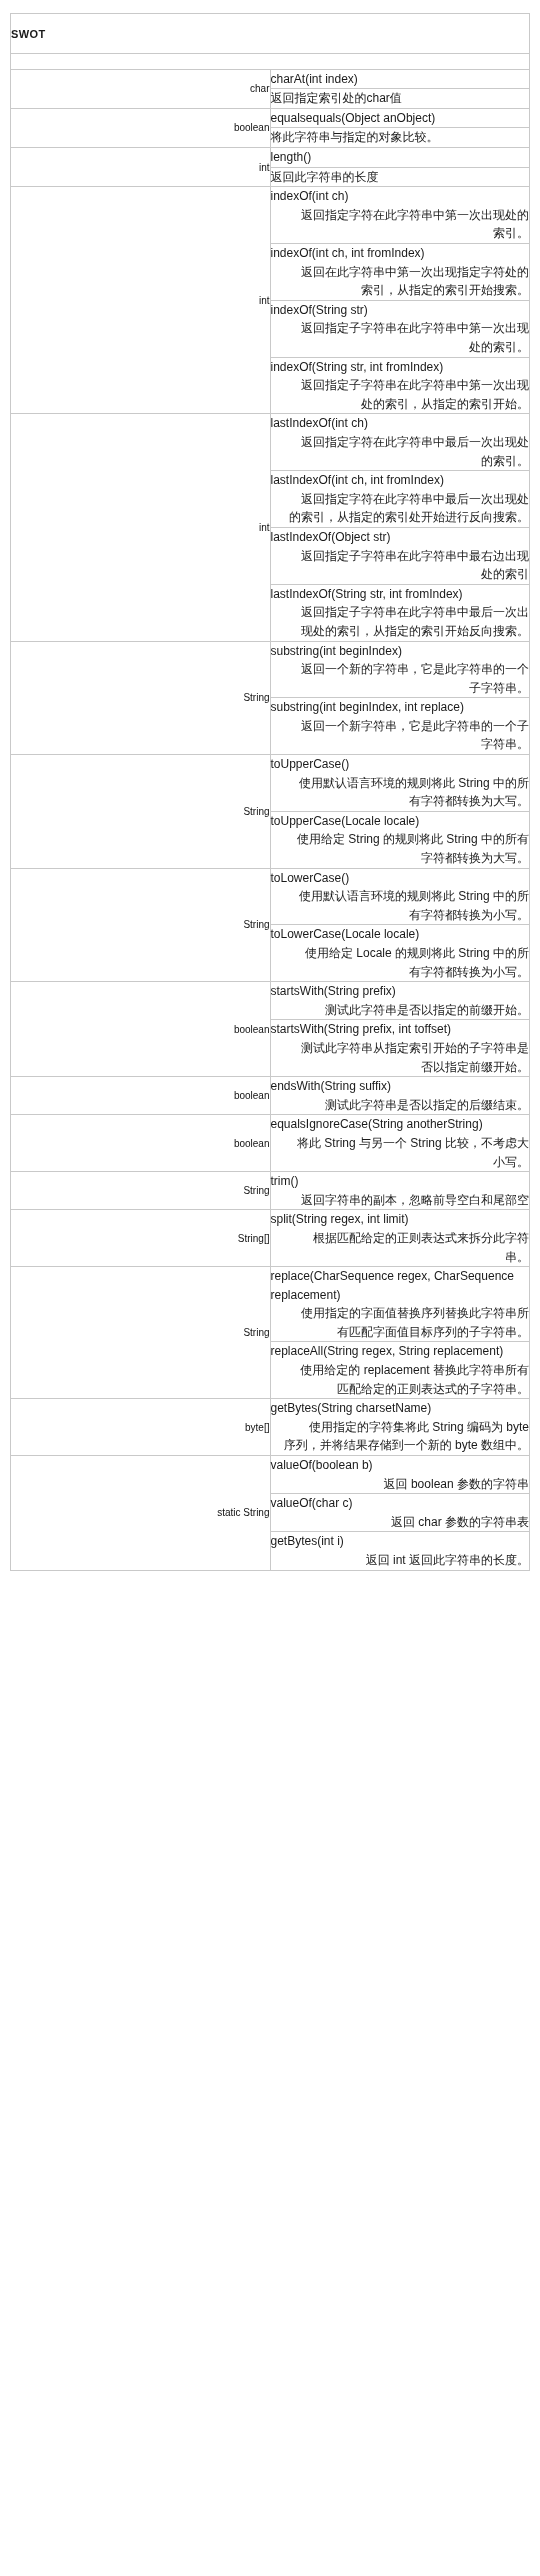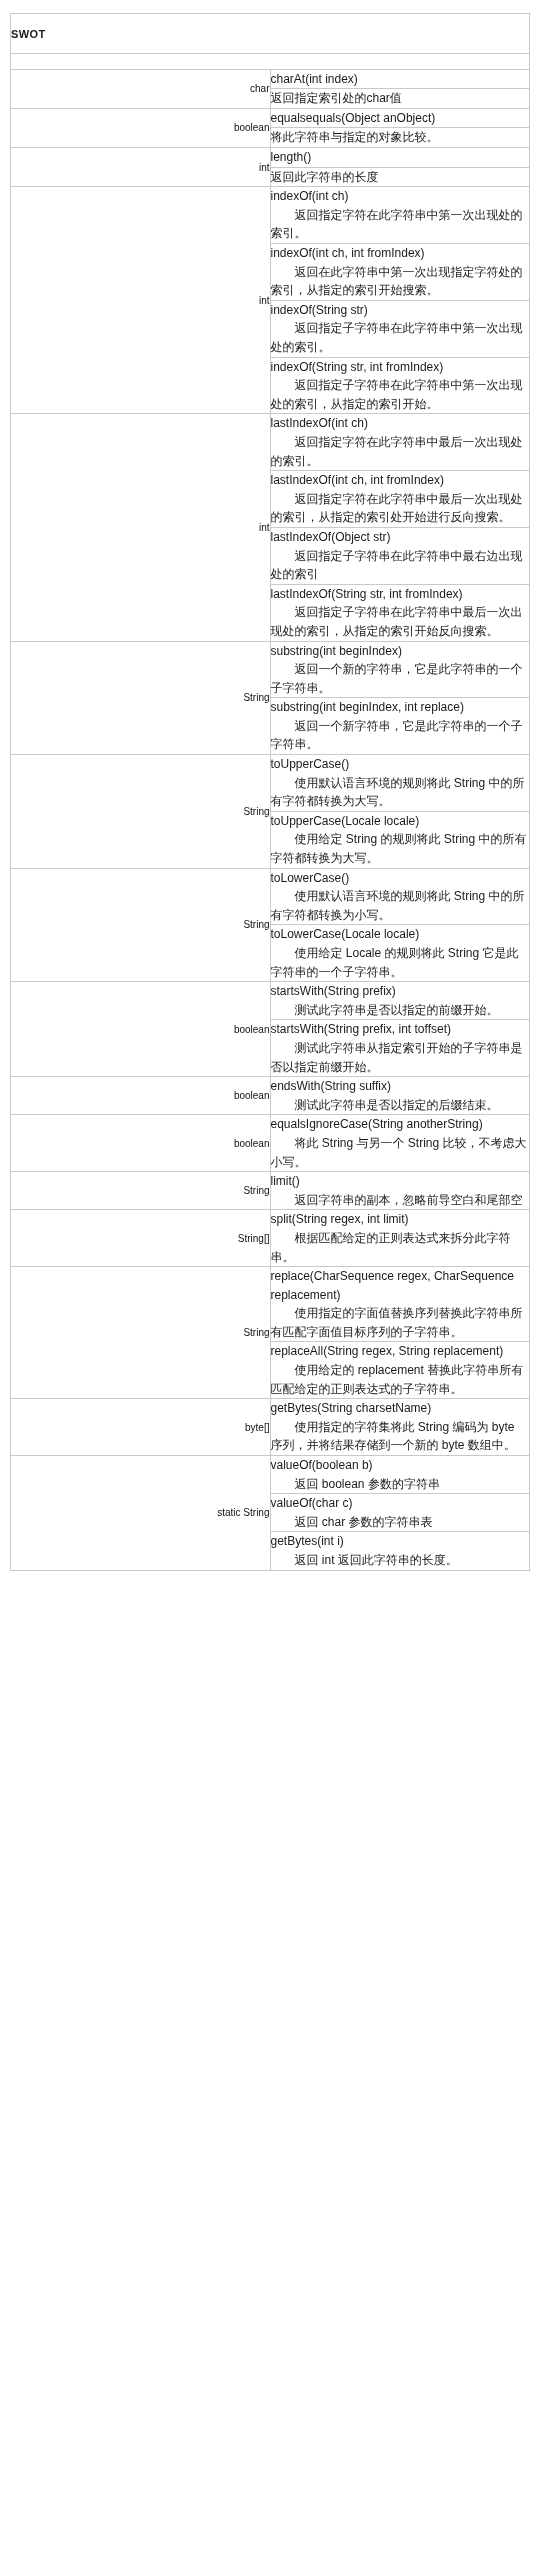--- a/index.html
+++ b/index.html
@@ -51,20 +51,21 @@
     font-size: 12px;
     line-height: 1.55;
     color: #1a1a1a;
   }
   .sig {
     display: block;
   }
   .expl {
     display: block;
     text-indent: 2em;
+    text-align: right;
   }
 </style>
 </head>
 <body>
 
 <div class="page">
   <table class="swot">
     <tbody>
       <tr>
         <td class="title-cell" colspan="2">SWOT</td>
@@ -186,21 +187,21 @@
         <tr>
           <td class="type-cell" rowspan="2">String</td>
           <td class="desc-cell">
             <span class="sig">toLowerCase()</span>
             <span class="expl">使用默认语言环境的规则将此 String 中的所有字符都转换为小写。</span>
           </td>
         </tr>
         <tr>
           <td class="desc-cell">
             <span class="sig">toLowerCase(Locale locale)</span>
-            <span class="expl">使用给定 Locale 的规则将此 String 它是此字符串的一个子字符串。</span>
+            <span class="expl">使用给定 Locale 的规则将此 String 中的所有字符都转换为小写。</span>
           </td>
         </tr>
         <tr>
           <td class="type-cell" rowspan="2">boolean</td>
           <td class="desc-cell">
             <span class="sig">startsWith(String prefix)</span>
             <span class="expl">测试此字符串是否以指定的前缀开始。</span>
           </td>
         </tr>
         <tr>
@@ -219,21 +220,21 @@
         <tr>
           <td class="type-cell" rowspan="1">boolean</td>
           <td class="desc-cell">
             <span class="sig">equalsIgnoreCase(String anotherString)</span>
             <span class="expl">将此 String 与另一个 String 比较，不考虑大小写。</span>
           </td>
         </tr>
         <tr>
           <td class="type-cell" rowspan="1">String</td>
           <td class="desc-cell">
-            <span class="sig">limit()</span>
+            <span class="sig">trim()</span>
             <span class="expl">返回字符串的副本，忽略前导空白和尾部空</span>
           </td>
         </tr>
         <tr>
           <td class="type-cell" rowspan="1">String[]</td>
           <td class="desc-cell">
             <span class="sig">split(String regex, int limit)</span>
             <span class="expl">根据匹配给定的正则表达式来拆分此字符串。</span>
           </td>
         </tr>

